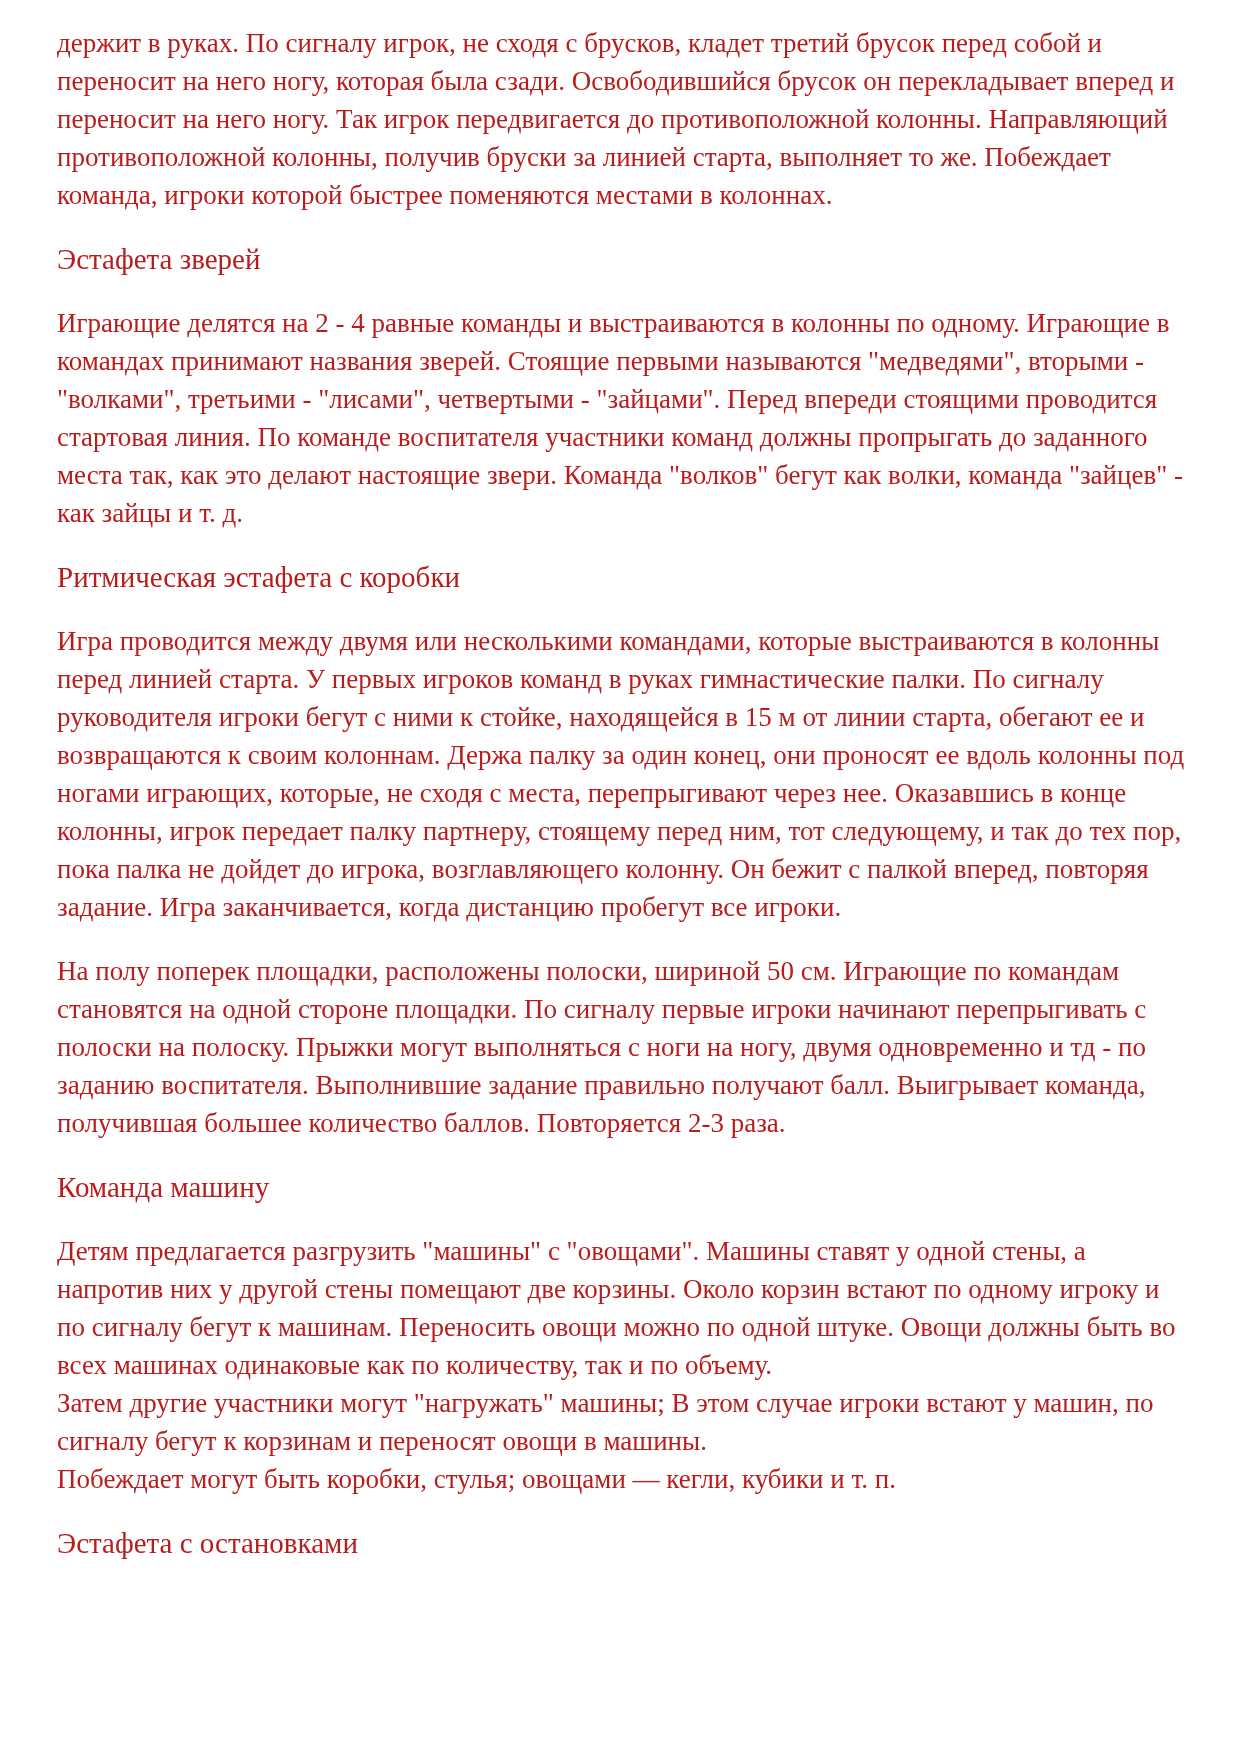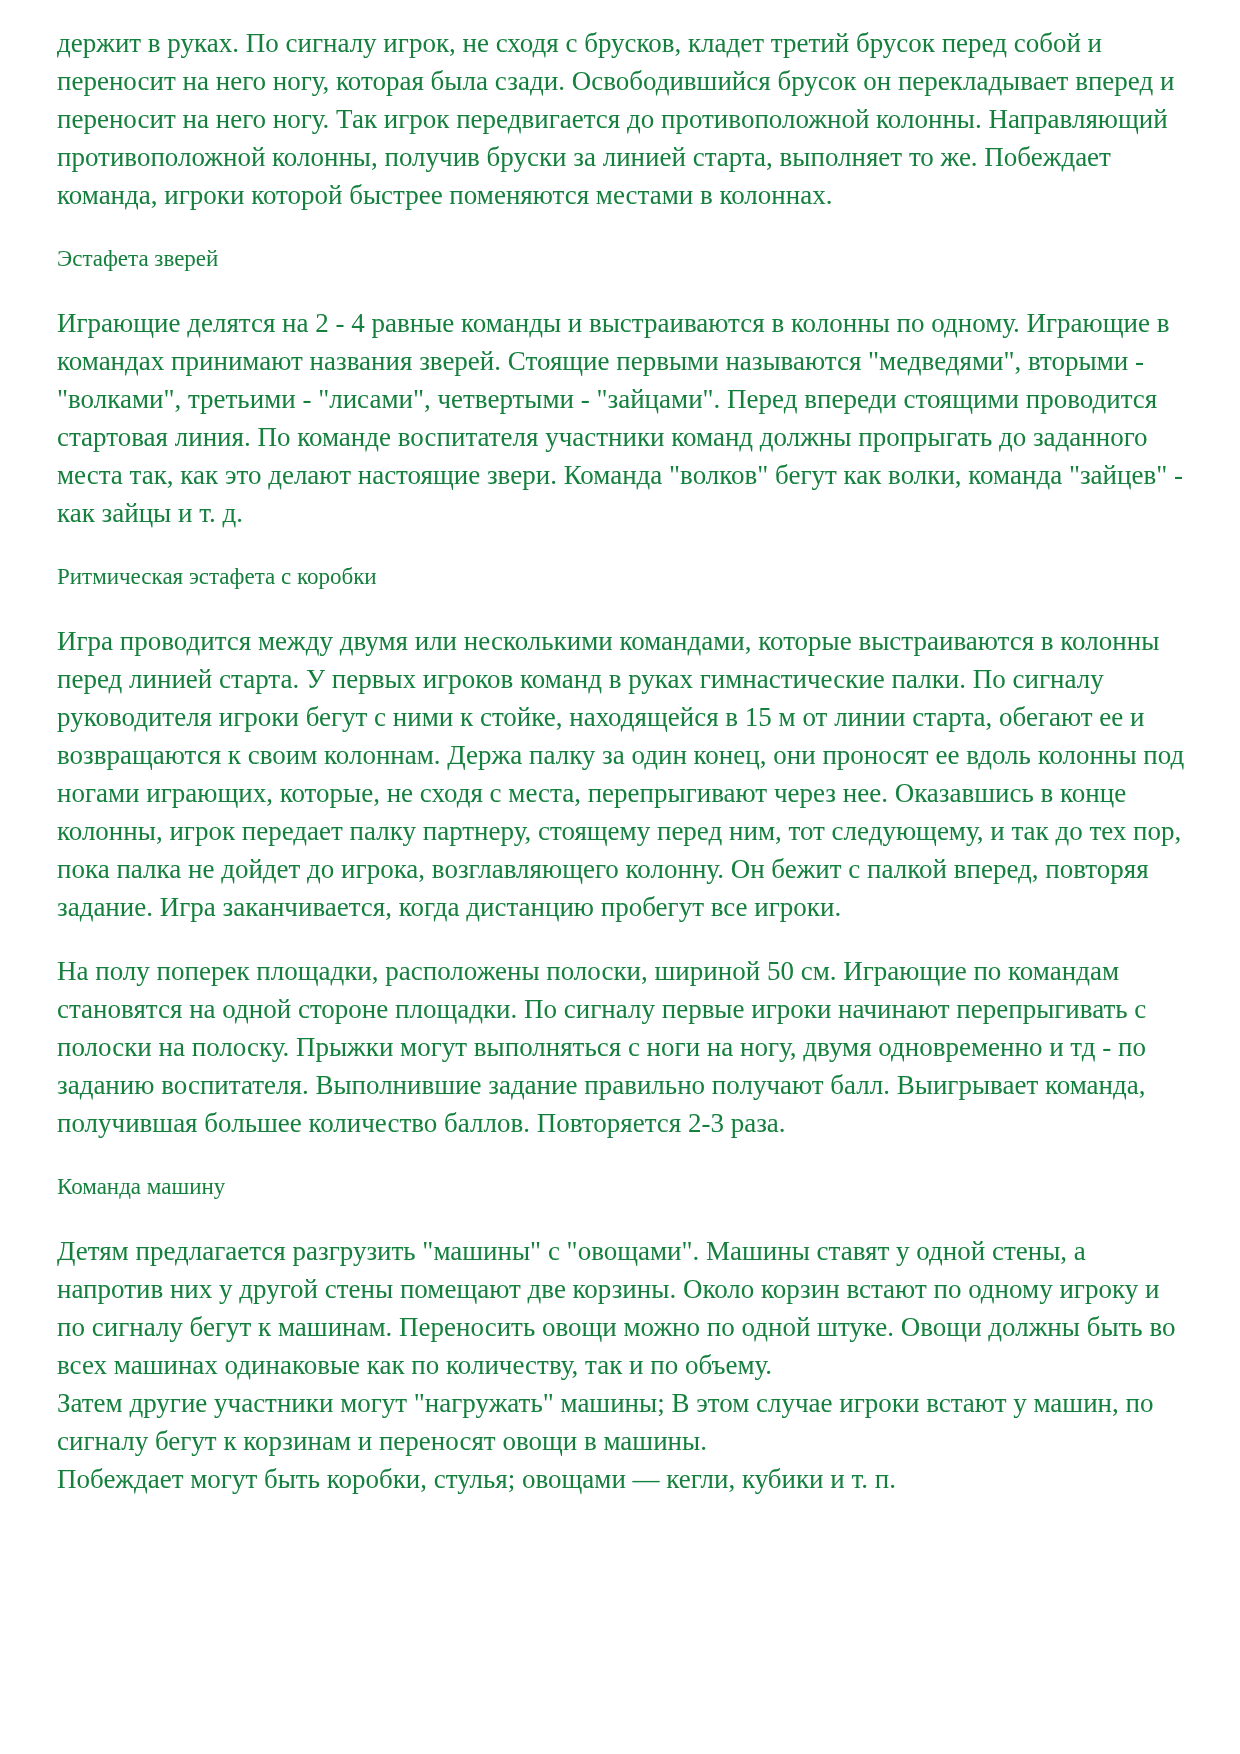--- a/index.html
+++ b/index.html
@@ -12,31 +12,31 @@
     width: 1240px;
     height: 1754px;
     margin: 0 auto;
     background: #ffffff;
     box-sizing: border-box;
     padding: 24px 55px 0 57px;
     overflow: hidden;
     font-family: "Liberation Serif", "DejaVu Serif", serif;
     font-size: 27px;
     line-height: 38px;
-    color: #15803d;
+    color: #b91c1c;
     text-rendering: optimizeLegibility;
   }
   .para {
     margin: 26px 0;
   }
   .para:first-child {
     margin-top: 0;
   }
   .heading {
-    font-size: 23px;
+    font-size: 29px;
     font-weight: normal;
     margin: 26px 0;
   }
   .para-group {
     margin: 26px 0;
   }
   .para-group .line {
     margin: 0;
   }
 </style>
@@ -59,14 +59,15 @@
   <p class="para">На полу поперек площадки, расположены полоски, шириной 50 см. Играющие по командам становятся на одной стороне площадки. По сигналу первые игроки начинают перепрыгивать с полоски на полоску. Прыжки могут выполняться с ноги на ногу, двумя одновременно и тд - по заданию воспитателя. Выполнившие задание правильно получают балл. Выигрывает команда, получившая большее количество баллов. Повторяется 2-3 раза.</p>
 
   <h2 class="heading">Команда машину</h2>
 
   <div class="para-group">
     <p class="line">Детям предлагается разгрузить "машины" с "овощами". Машины ставят у одной стены, а напротив них у другой стены помещают две корзины. Около корзин встают по одному игроку и по сигналу бегут к машинам. Переносить овощи можно по одной штуке. Овощи должны быть во всех машинах одинаковые как по количеству, так и по объему.</p>
     <p class="line">Затем другие участники могут "нагружать" машины; В этом случае игроки встают у машин, по сигналу бегут к корзинам и переносят овощи в машины.</p>
     <p class="line">Побеждает могут быть коробки, стулья; овощами — кегли, кубики и т. п.</p>
   </div>
 
+  <h2 class="heading">Эстафета с остановками</h2>
 
 </main>
 
 </body></html>

